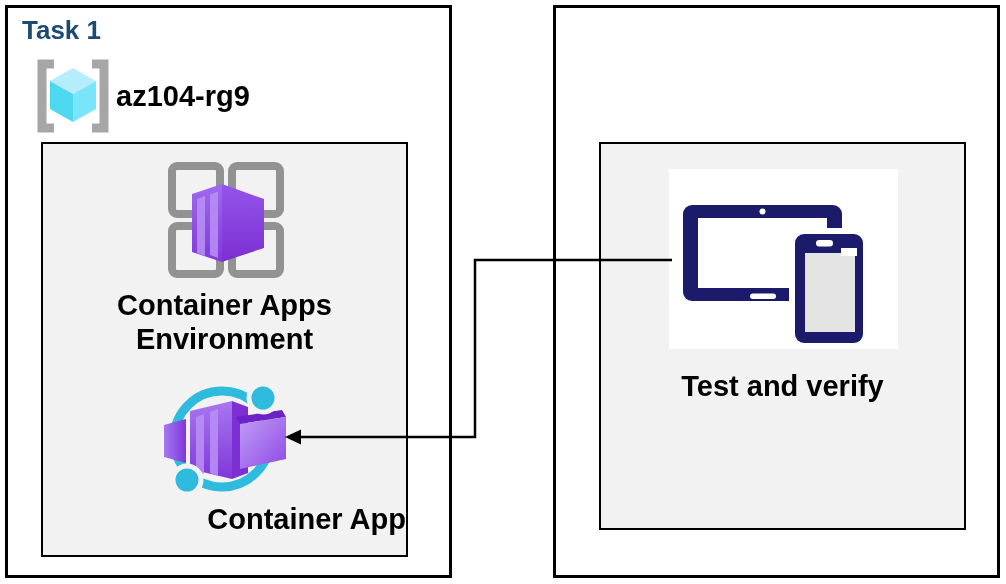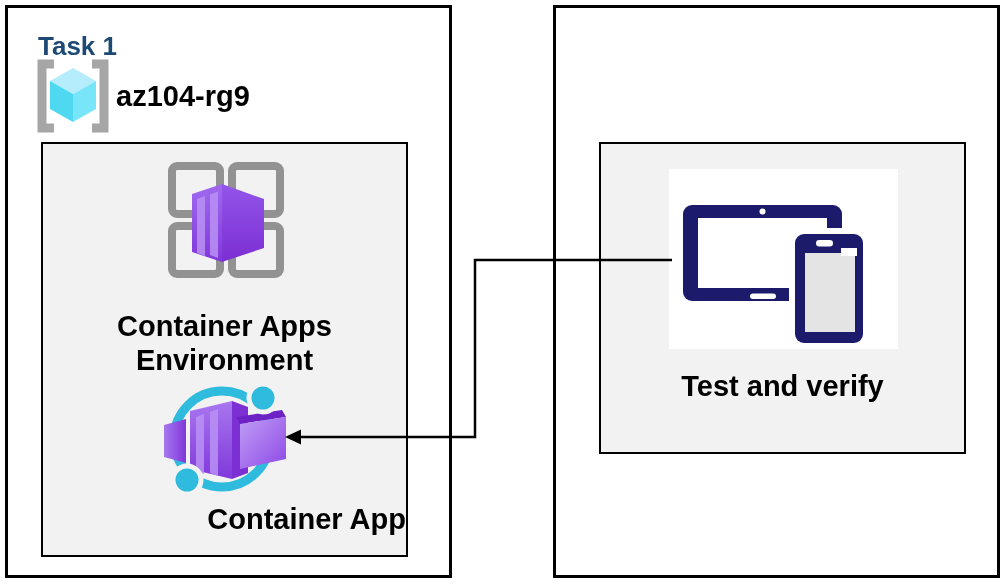--- a/index.html
+++ b/index.html
@@ -7,39 +7,39 @@
     position:relative;width:1006px;height:584px;background:#ffffff;
     font-family:"Liberation Sans","DejaVu Sans",sans-serif;overflow:hidden;
   }
   .task-box{
     position:absolute;top:5px;width:447px;height:573px;
     border:3px solid #000;background:#fff;box-sizing:border-box;
   }
   .task-box.t1{left:5px;}
   .task-box.t2{left:553px;}
   .task-title{
-    position:absolute;margin:16px;font-size:26px;font-weight:700;color:#1C4A74;
+    position:absolute;margin:0;font-size:26px;font-weight:700;color:#1C4A74;
     letter-spacing:0px;
   }
   .t1 .task-title{left:14px;top:7px;}
   .t2 .task-title{left:27px;top:9px;}
   .rg-row{
     position:absolute;left:22px;top:48px;display:flex;align-items:center;gap:0;
   }
   .rg-row .rg-icon{width:86px;height:80px;display:block;}
   .rg-name{font-size:29px;font-weight:700;color:#000;}
   .inner-box{
     position:absolute;background:#F2F2F2;border:2px solid #000;box-sizing:border-box;
   }
   .inner-box.i1{left:33px;top:134px;width:367px;height:415px;}
-  .inner-box.i2{left:43px;top:134px;width:367px;height:312px;}
+  .inner-box.i2{left:43px;top:134px;width:367px;height:388px;}
   .env-icon{position:absolute;left:121px;top:14px;width:124px;height:124px;}
   .env-label{
     position:absolute;left:22px;right:22px;top:144px;text-align:center;
-    font-size:29px;line-height:34px;font-weight:700;color:#000;margin-top:21px;
+    font-size:29px;line-height:34px;font-weight:700;color:#000;
   }
   .app-icon{position:absolute;left:119px;top:233px;width:132px;height:124px;}
   .app-label{
     position:absolute;left:0;right:0;top:359px;text-align:right;
     font-size:29px;font-weight:700;color:#000;
   }
   .device-box{
     position:absolute;left:68px;top:25px;width:229px;height:180px;background:#fff;
   }
   .device-box svg{display:block;width:229px;height:180px;}

